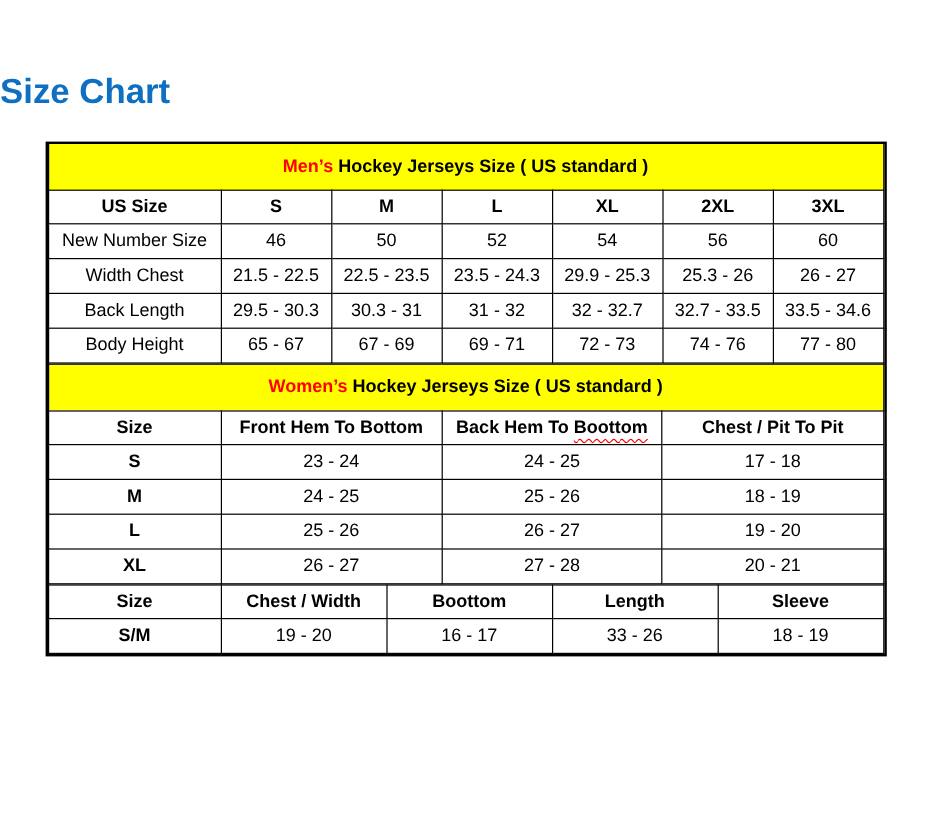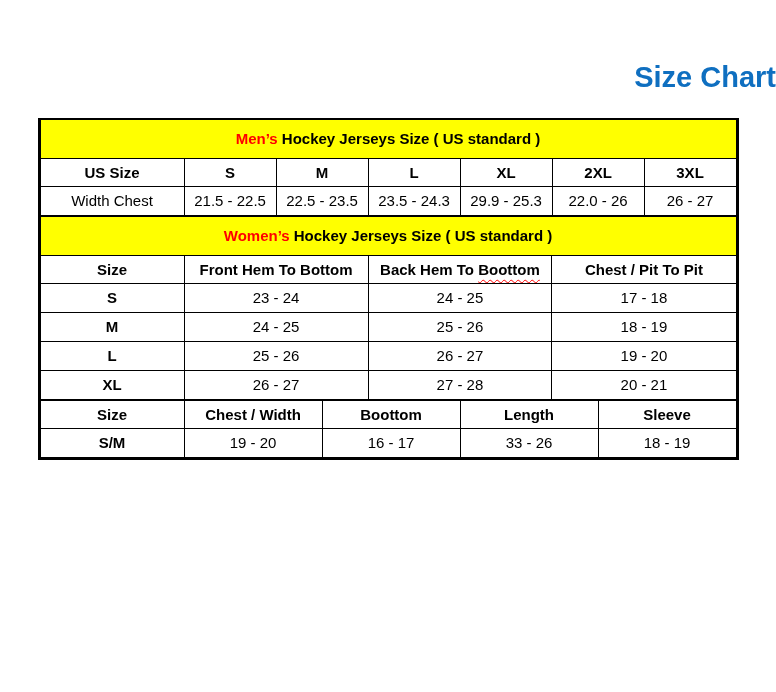--- a/index.html
+++ b/index.html
@@ -13,21 +13,21 @@
     color: #000;
   }
   .page {
     width: 776px;
     height: 692px;
     box-sizing: border-box;
     padding-top: 60px;
   }
   .page-title {
     margin: 0 0 24px 0;
-    text-align: right;
+    text-align: left;
     font-size: 29px;
     line-height: 34px;
     font-weight: bold;
     color: var(--title-blue, #0F6FC0);
     letter-spacing: 0px;
   }
   .chart-wrap {
     width: 697px;
     margin: 0 auto;
     border: 2px solid #000;
@@ -108,27 +108,54 @@
           <tr>
             <th class="col-header">US Size</th>
             <th class="col-header">S</th>
             <th class="col-header">M</th>
             <th class="col-header">L</th>
             <th class="col-header">XL</th>
             <th class="col-header">2XL</th>
             <th class="col-header">3XL</th>
           </tr>
           <tr>
+            <td class="data-cell row-label">New Number Size</td>
+            <td class="data-cell">46</td>
+            <td class="data-cell">50</td>
+            <td class="data-cell">52</td>
+            <td class="data-cell">54</td>
+            <td class="data-cell">56</td>
+            <td class="data-cell">60</td>
+          </tr>
+          <tr>
             <td class="data-cell row-label">Width Chest</td>
             <td class="data-cell">21.5 - 22.5</td>
             <td class="data-cell">22.5 - 23.5</td>
             <td class="data-cell">23.5 - 24.3</td>
             <td class="data-cell">29.9 - 25.3</td>
-            <td class="data-cell">22.0 - 26</td>
+            <td class="data-cell">25.3 - 26</td>
             <td class="data-cell">26 - 27</td>
+          </tr>
+          <tr>
+            <td class="data-cell row-label">Back Length</td>
+            <td class="data-cell">29.5 - 30.3</td>
+            <td class="data-cell">30.3 - 31</td>
+            <td class="data-cell">31 - 32</td>
+            <td class="data-cell">32 - 32.7</td>
+            <td class="data-cell">32.7 - 33.5</td>
+            <td class="data-cell">33.5 - 34.6</td>
+          </tr>
+          <tr>
+            <td class="data-cell row-label">Body Height</td>
+            <td class="data-cell">65 - 67</td>
+            <td class="data-cell">67 - 69</td>
+            <td class="data-cell">69 - 71</td>
+            <td class="data-cell">72 - 73</td>
+            <td class="data-cell">74 - 76</td>
+            <td class="data-cell">77 - 80</td>
           </tr>
         </tbody>
       </table>
       <table class="size-table table-womens">
         <colgroup>
           <col style="width: 20.7%;">
           <col style="width: 26.43%;">
           <col style="width: 26.43%;">
           <col style="width: 26.44%;">
         </colgroup>

